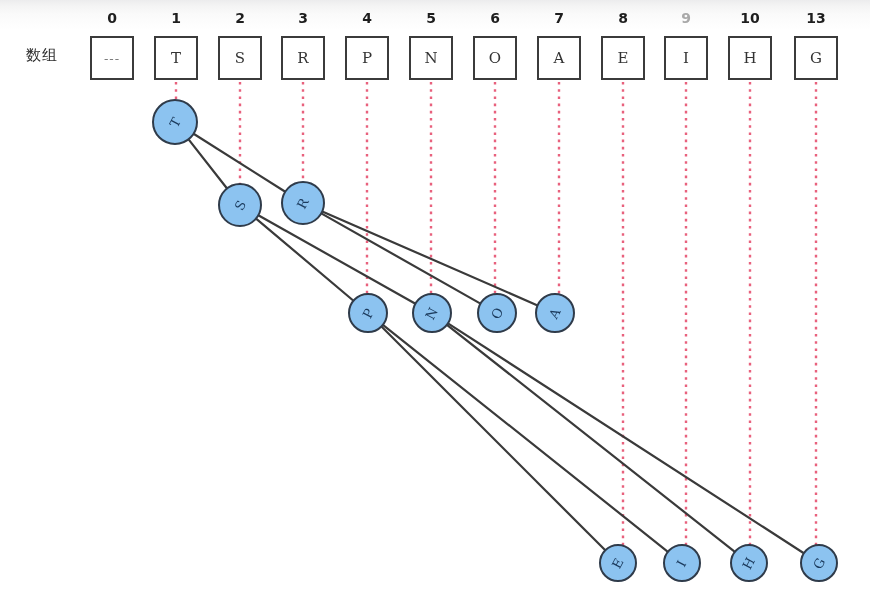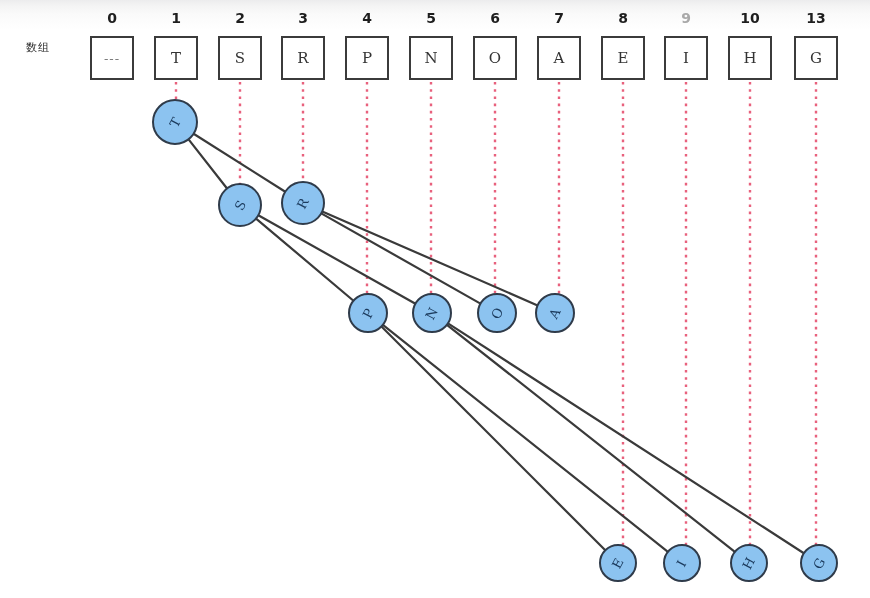--- a/index.html
+++ b/index.html
@@ -17,22 +17,22 @@
     position: relative;
     width: 870px;
     height: 598px;
     background: linear-gradient(to bottom, #ececed 0px, #f4f4f4 6px, #fafafa 14px, #ffffff 30px, #ffffff 100%);
   }
 
   
   #array-label {
     position: absolute;
     left: 26px;
-    top: 40px;
-    font-size: 11px;
+    top: 46px;
+    font-size: 15px;
     color: #2b2b2b;
     letter-spacing: 1px;
     font-family: Liberation Serif, serif;
     white-space: nowrap;
   }
   .idx {
     position: absolute;
     top: 10px;
     width: 44px;
     text-align: center;

